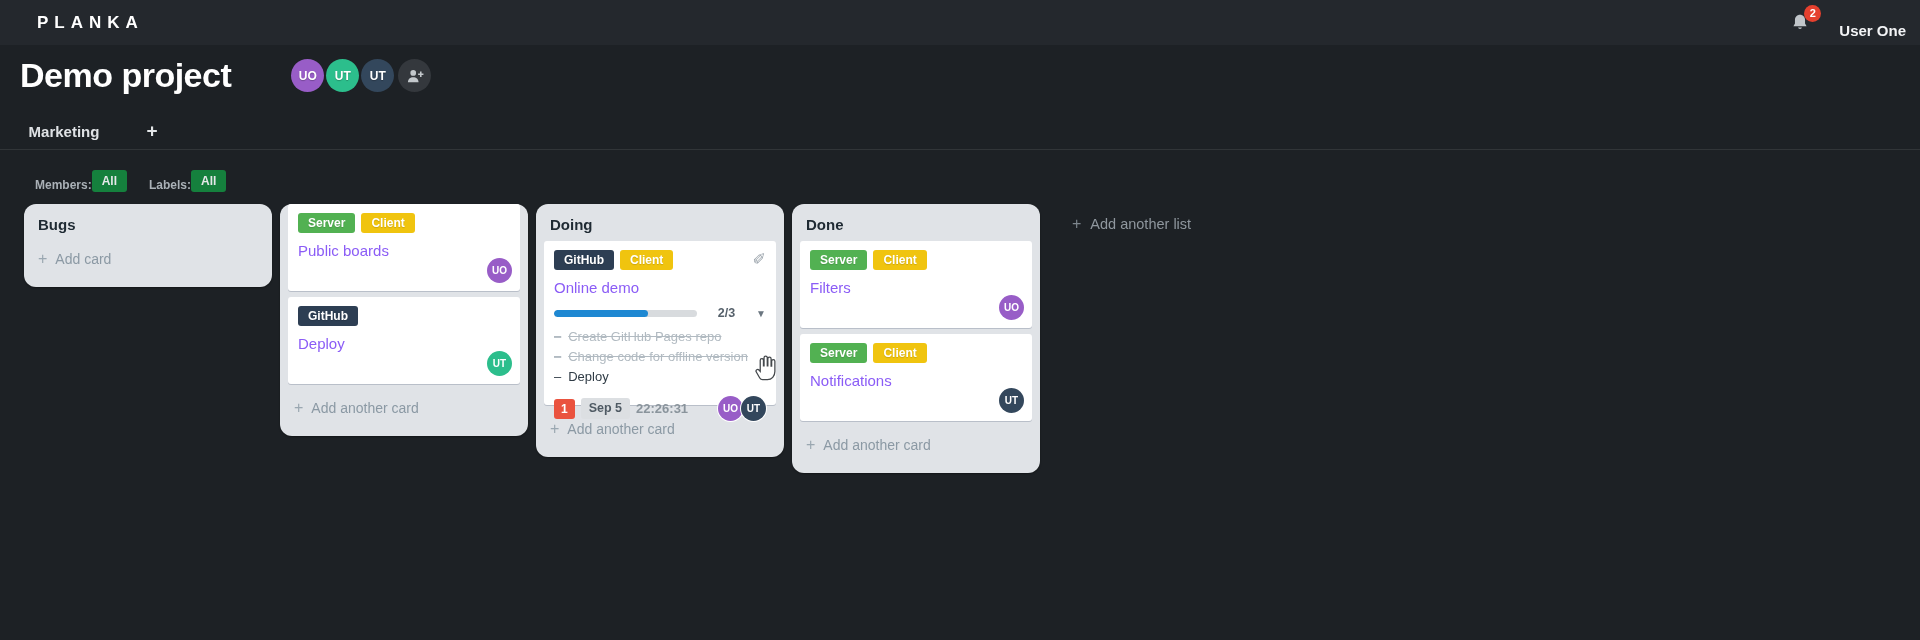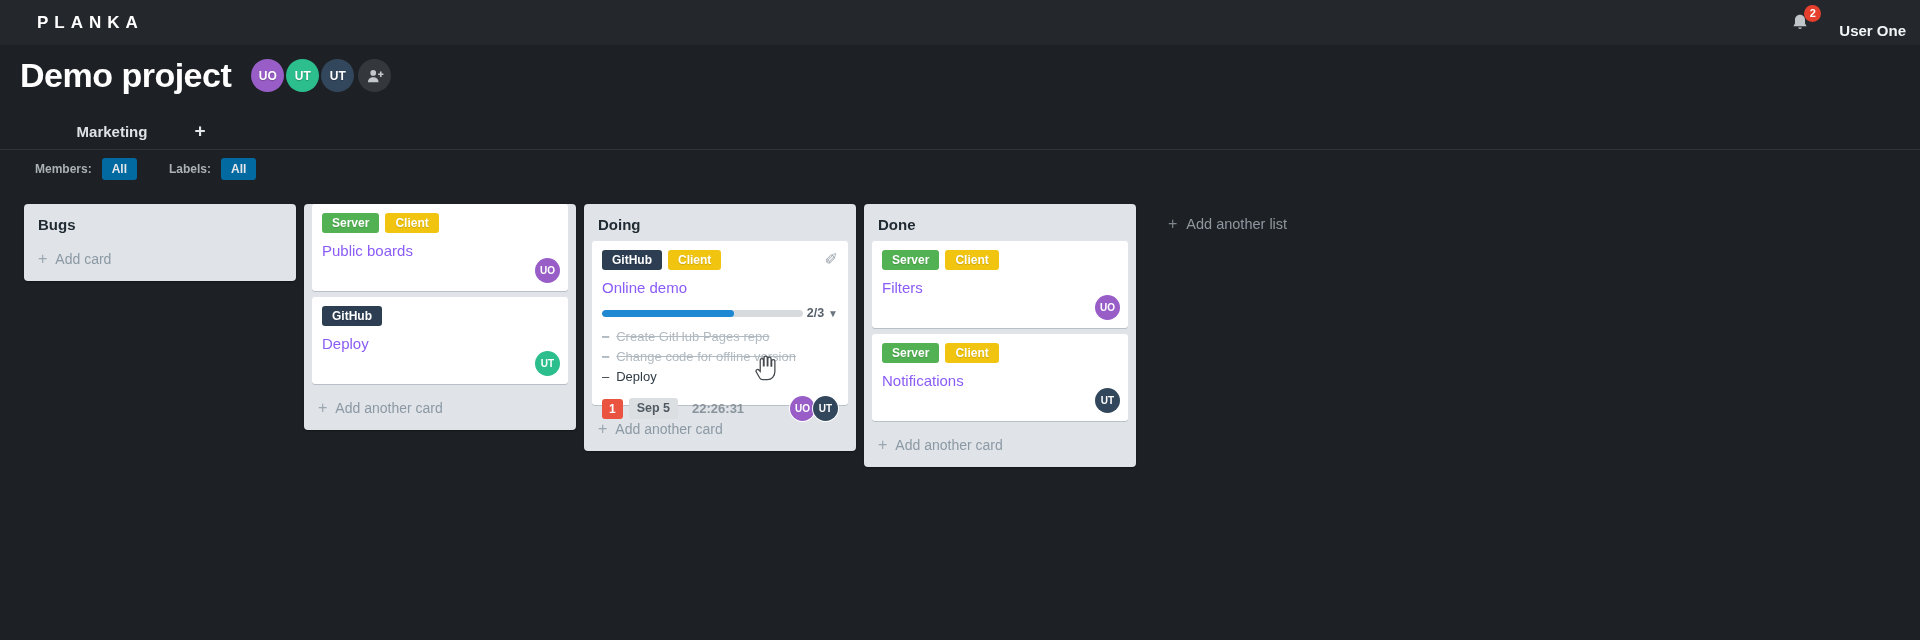--- a/index.html
+++ b/index.html
@@ -21,55 +21,55 @@
   .appbar-right { position:absolute; right:14px; top:0; height:45px; display:flex; align-items:center; gap:26px; }
   .bell-wrap { position:relative; width:24px; height:26px; margin-top:2px; }
   .bell-badge {
     position:absolute; top:-6px; right:-8px; min-width:17px; height:17px;
     background:#e5402e; border-radius:50%; color:#fff; font-size:11px; font-weight:700;
     display:flex; align-items:center; justify-content:center; padding:0 3px;
   }
   .user-name { font-size:15px; font-weight:700; color:#f3f4f6;margin-top:16px; }
 
   
-  .project-header { position:absolute; left:20px; top:56px; display:flex; align-items:center; }
+  .project-header { position:absolute; left:20px; top:56px; display:flex; align-items:center;gap:40px; }
   .project-title { font-size:34px; font-weight:800; color:#fff; letter-spacing:-0.5px; }
   .member-avatars { display:flex; margin-left:18px; align-items:center; }
   .avatar {
     width:33px; height:33px; border-radius:50%; color:#fff; font-size:12px; font-weight:700;
     display:flex; align-items:center; justify-content:center; margin-left:2px;
     text-shadow:0 1px 1px rgba(0,0,0,.25);
   }
   .add-member-btn {
     width:33px; height:33px; border-radius:50%; background:#34383d; margin-left:4px;
     display:flex; align-items:center; justify-content:center;
   }
 
   
   .tabs-row { position:absolute; left:0; top:113px; width:1920px; height:37px;
     border-bottom:1px solid rgba(255,255,255,.09); display:flex; align-items:stretch; }
   .tab { display:flex; align-items:center; justify-content:center; font-size:15px; font-weight:700;
-    color:#dfe2e5; padding:0 24px; min-width:128px;margin-left:48px; }
+    color:#dfe2e5; padding:0 24px; min-width:128px; }
   .tab.active { background:#2a2f35; color:#fff; min-width:158px; }
   .tab-add { display:flex; align-items:center; justify-content:center; width:48px;
     color:#e3e6e8; font-size:19px; font-weight:700; }
 
   
-  .filter-row { position:absolute; left:35px; top:156px; height:26px; display:flex; align-items:center; gap:10px; }
+  .filter-row { position:absolute; left:35px; top:166px; height:26px; display:flex; align-items:flex-end; }
   .filter-label { font-size:12px; color:#aab1b7; font-weight:700; }
   .filter-value {
-    font-size:12px; font-weight:700; color:#e6e8ea; background:#0369a1;
+    font-size:12px; font-weight:700; color:#e6e8ea; background:#15803d;
     border-radius:3px; padding:4px 10px; margin-right:22px;
   }
 
   
   .board { position:absolute; left:24px; top:204px; display:flex; align-items:flex-start; }
   .list {
-    width:272px; background:#e0e3e7; border-radius:4px; margin-right:8px;
-    box-shadow:0 1px 2px rgba(0,0,0,.35); padding-bottom:0;
+    width:248px; background:#e0e3e7; border-radius:12px; margin-right:8px;
+    box-shadow:0 1px 2px rgba(0,0,0,.35); padding-bottom:6px;
   }
   .list-title { font-size:15px; font-weight:800; color:#1f2a33; padding:12px 14px 8px 14px; }
   .card {
     background:#fff; border-radius:3px; margin:0 8px 6px 8px; position:relative;
     box-shadow:0 1px 0 rgba(9,30,66,.18); padding:9px 10px;
   }
   .card.simple { height:87px; }
   .labels { display:flex; gap:6px; }
   .label {
     color:#fff; font-size:12px; font-weight:700; border-radius:3px; padding:3px 10px;
@@ -84,39 +84,39 @@
     padding:10px 14px 14px 14px; color:#8b99a4; font-size:14px; display:flex; align-items:center; gap:8px;
   }
   .plus-glyph { font-size:16px; color:#9aa7b1; font-weight:400; line-height:1; }
 
   
   .card.detailed { height:164px; padding:9px 10px; }
   .edit-icon {
     position:absolute; right:10px; top:8px; color:#9aa3ab; font-size:16px;
     transform:scaleY(-1); line-height:1;
   }
-  .progress-row { display:flex; align-items:center; margin-top:10px; gap:4px; }
+  .progress-row { display:flex; align-items:center; margin-top:10px; gap:21px; }
   .progress-track { flex:1; height:7px; background:#d8dbde; border-radius:4px; overflow:hidden; }
   .progress-fill { height:7px; border-radius:4px; }
   .progress-label { font-size:12.5px; color:#56616b; font-weight:700; }
   .progress-caret { font-size:10px; color:#6b7680; }
   .task-list { margin-top:7px; }
   .task { font-size:13px; line-height:20px; color:#2f3b45; white-space:nowrap; }
   .task.done { color:#b1bac1; text-decoration:line-through; }
   .task .dash { margin-right:7px; }
   .meta-row { display:flex; align-items:center; margin-top:9px; gap:6px; }
   .badge-count {
     background:#ea533f; color:#fff; font-size:12px; font-weight:700; border-radius:3px;
     padding:4px 7px; line-height:1;
   }
   .badge-date {
     background:#dcdfe2; color:#4f5a63; font-size:12.5px; font-weight:700; border-radius:3px;
     padding:4px 8px; line-height:1;
   }
-  .timer { color:#8a949c; font-size:13px; font-weight:700; margin-left:8px; }
+  .timer { color:#8a949c; font-size:13px; font-weight:700; }
   .meta-avatars { margin-left:auto; display:flex; }
   .meta-avatars .mini-avatar {
     width:25px; height:25px; border-radius:50%; color:#fff; font-size:10px; font-weight:700;
     display:flex; align-items:center; justify-content:center; margin-left:-2px;
     box-shadow:0 0 0 1px #fff;
   }
 
   .add-list {
     display:flex; align-items:center; gap:9px; color:#8f979e; font-size:14.5px;
     padding:12px 0 0 24px; white-space:nowrap;

